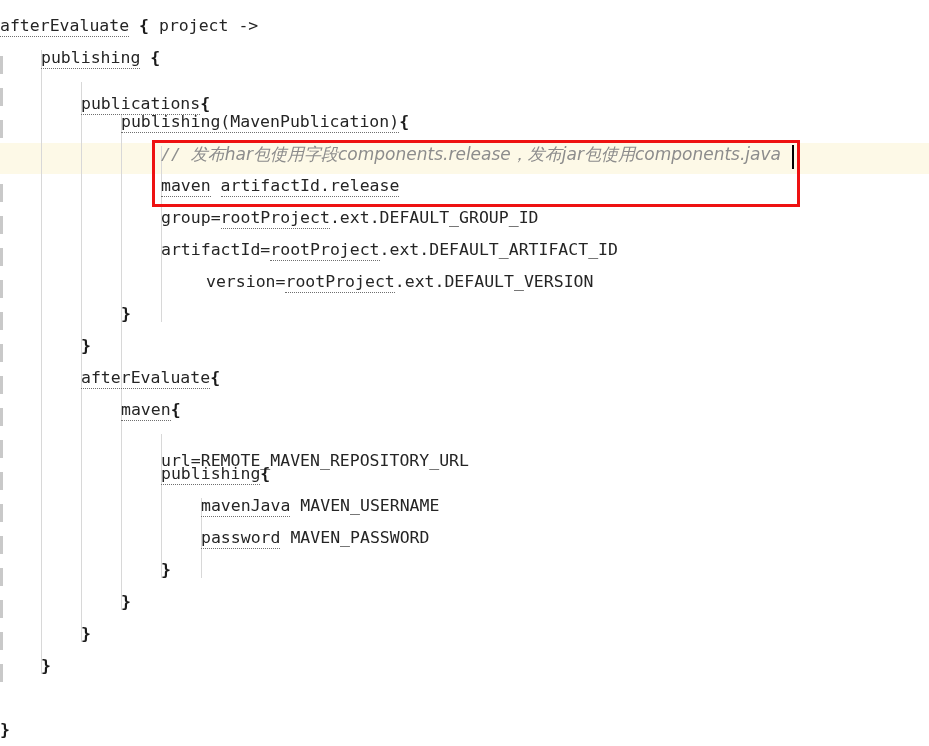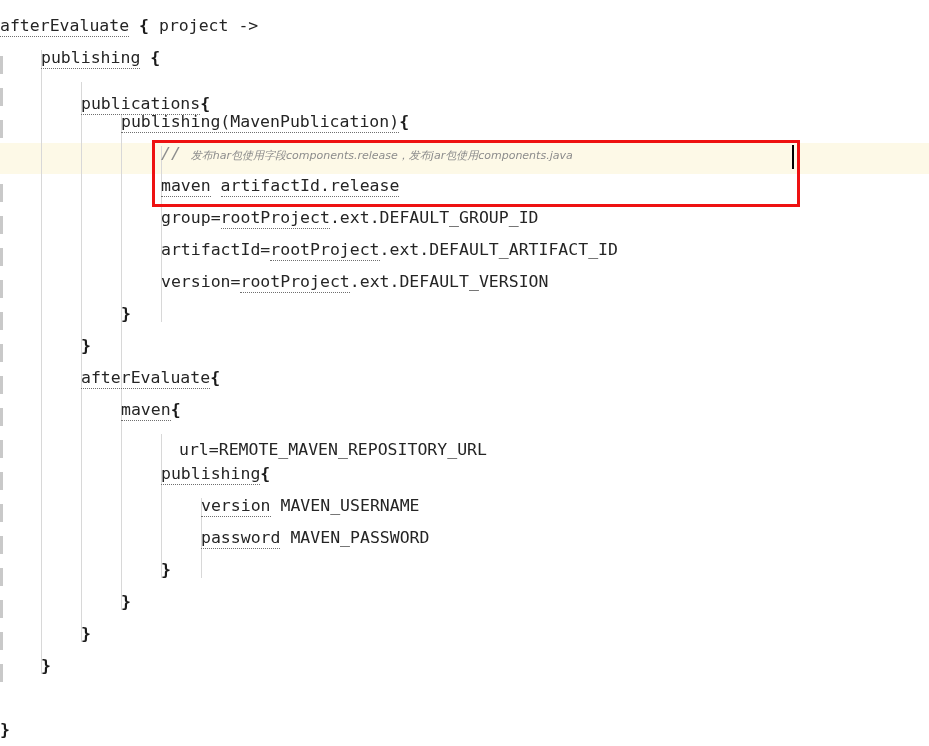--- a/index.html
+++ b/index.html
@@ -70,21 +70,21 @@
     color: #1a1a1a;
   }
   .comment {
     color: #8c8c8c;
     font-style: italic;
   }
   .comment-cjk {
     font-family: "DejaVu Sans", "Liberation Sans", sans-serif;
     font-style: italic;
     color: #8c8c8c;
-    font-size: 11px;
+    font-size: 17px;
   }
 
   
   .caret {
     position: absolute;
     width: 2px;
     background: #000000;
     z-index: 6;
   }
 
@@ -139,28 +139,28 @@
 
   <div id="code-layer">
       <div class="line" style="top: 10px;"><span style="display: inline-block; width: 0px;"></span><span class="txt ident-underline">afterEvaluate</span><span class="txt "> </span><span class="txt brace">{</span><span class="txt "> project -&gt;</span></div>
       <div class="line" style="top: 42px;"><span style="display: inline-block; width: 41px;"></span><span class="txt ident-underline">publishing</span><span class="txt "> </span><span class="txt brace">{</span></div>
       <div class="line" style="top: 88px;"><span style="display: inline-block; width: 81px;"></span><span class="txt ident-underline">publications</span><span class="txt brace">{</span></div>
       <div class="line" style="top: 106px;"><span style="display: inline-block; width: 121px;"></span><span class="txt ident-underline">publishing(MavenPublication)</span><span class="txt brace">{</span></div>
       <div class="line" style="top: 138px;"><span style="display: inline-block; width: 161px;"></span><span class="txt comment">// </span><span class="txt comment-cjk">发布har包使用字段components.release，发布jar包使用components.java</span></div>
       <div class="line" style="top: 170px;"><span style="display: inline-block; width: 161px;"></span><span class="txt ident-underline">maven</span><span class="txt "> </span><span class="txt ident-underline">artifactId.release</span></div>
       <div class="line" style="top: 202px;"><span style="display: inline-block; width: 161px;"></span><span class="txt ">group=</span><span class="txt ident-underline">rootProject</span><span class="txt ">.ext.DEFAULT_GROUP_ID</span></div>
       <div class="line" style="top: 234px;"><span style="display: inline-block; width: 161px;"></span><span class="txt ">artifactId=</span><span class="txt ident-underline">rootProject</span><span class="txt ">.ext.DEFAULT_ARTIFACT_ID</span></div>
-      <div class="line" style="top: 266px;"><span style="display: inline-block; width: 161px;"></span><span class="txt ">version=</span><span class="txt ident-underline">rootProject</span><span class="txt ">.ext.DEFAULT_VERSION</span></div>
+      <div class="line" style="top: 266px; padding-left: 45px;"><span style="display: inline-block; width: 161px;"></span><span class="txt ">version=</span><span class="txt ident-underline">rootProject</span><span class="txt ">.ext.DEFAULT_VERSION</span></div>
       <div class="line" style="top: 298px;"><span style="display: inline-block; width: 121px;"></span><span class="txt brace">}</span></div>
       <div class="line" style="top: 330px;"><span style="display: inline-block; width: 81px;"></span><span class="txt brace">}</span></div>
       <div class="line" style="top: 362px;"><span style="display: inline-block; width: 81px;"></span><span class="txt ident-underline">afterEvaluate</span><span class="txt brace">{</span></div>
       <div class="line" style="top: 394px;"><span style="display: inline-block; width: 121px;"></span><span class="txt ident-underline">maven</span><span class="txt brace">{</span></div>
-      <div class="line" style="top: 434px; padding-left: 18px;"><span style="display: inline-block; width: 161px;"></span><span class="txt ">url=REMOTE_MAVEN_REPOSITORY_URL</span></div>
+      <div class="line" style="top: 445px;"><span style="display: inline-block; width: 161px;"></span><span class="txt ">url=REMOTE_MAVEN_REPOSITORY_URL</span></div>
       <div class="line" style="top: 458px;"><span style="display: inline-block; width: 161px;"></span><span class="txt ident-underline">publishing</span><span class="txt brace">{</span></div>
-      <div class="line" style="top: 490px;"><span style="display: inline-block; width: 201px;"></span><span class="txt ident-underline">version</span><span class="txt "> MAVEN_USERNAME</span></div>
+      <div class="line" style="top: 490px;"><span style="display: inline-block; width: 201px;"></span><span class="txt ident-underline">mavenJava</span><span class="txt "> MAVEN_USERNAME</span></div>
       <div class="line" style="top: 522px;"><span style="display: inline-block; width: 201px;"></span><span class="txt ident-underline">password</span><span class="txt "> MAVEN_PASSWORD</span></div>
       <div class="line" style="top: 554px;"><span style="display: inline-block; width: 161px;"></span><span class="txt brace">}</span></div>
       <div class="line" style="top: 586px;"><span style="display: inline-block; width: 121px;"></span><span class="txt brace">}</span></div>
       <div class="line" style="top: 618px;"><span style="display: inline-block; width: 81px;"></span><span class="txt brace">}</span></div>
       <div class="line" style="top: 650px;"><span style="display: inline-block; width: 41px;"></span><span class="txt brace">}</span></div>
       <div class="line" style="top: 682px;"><span style="display: inline-block; width: 0px;"></span></div>
       <div class="line" style="top: 714px;"><span style="display: inline-block; width: 0px;"></span><span class="txt brace">}</span></div>
     </div>
 
   <div class="caret" style="left: 792px; top: 145px; height: 24px;"></div>

